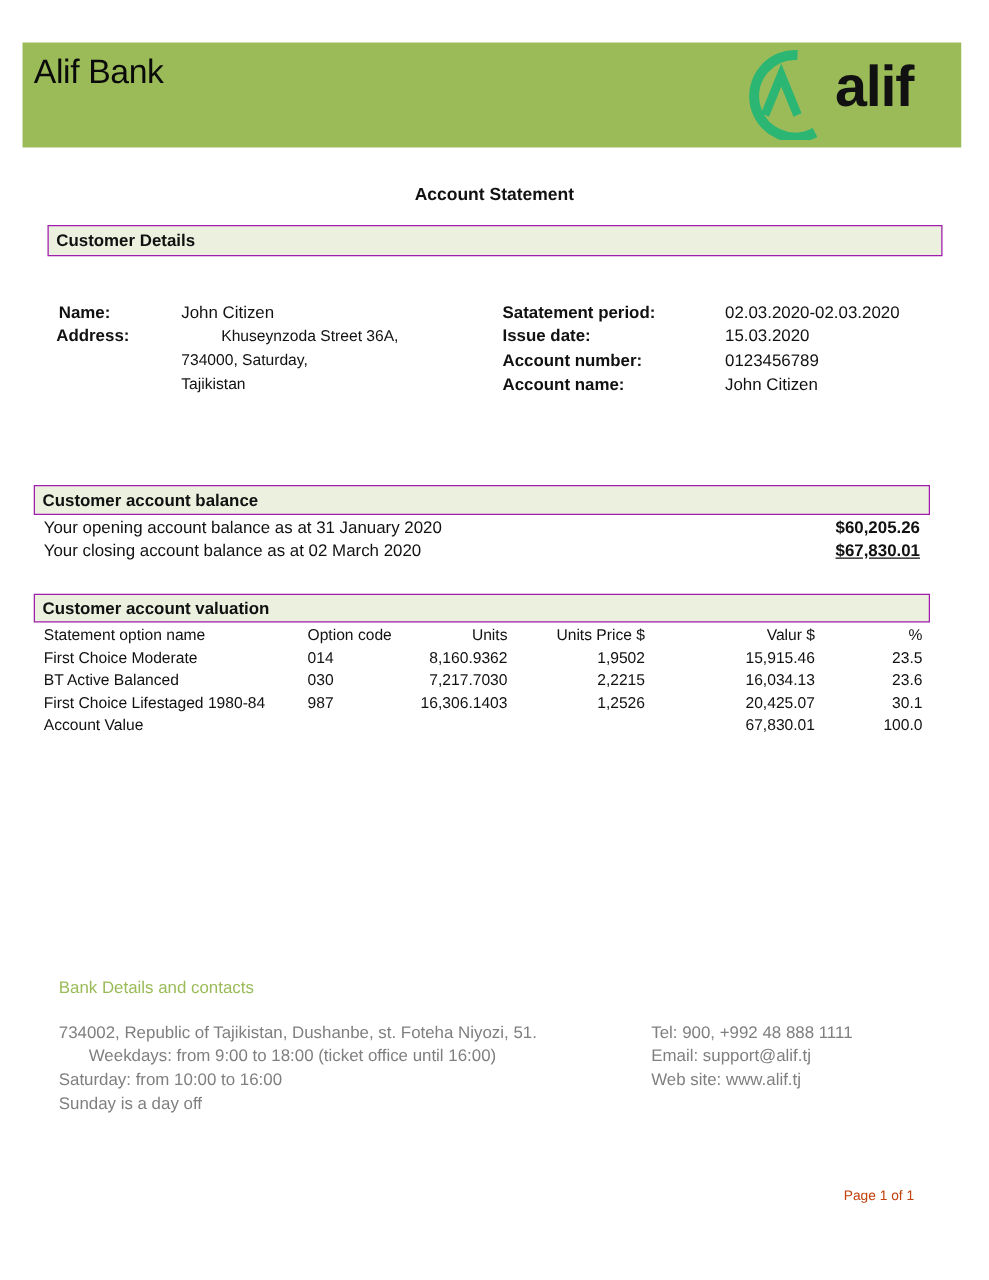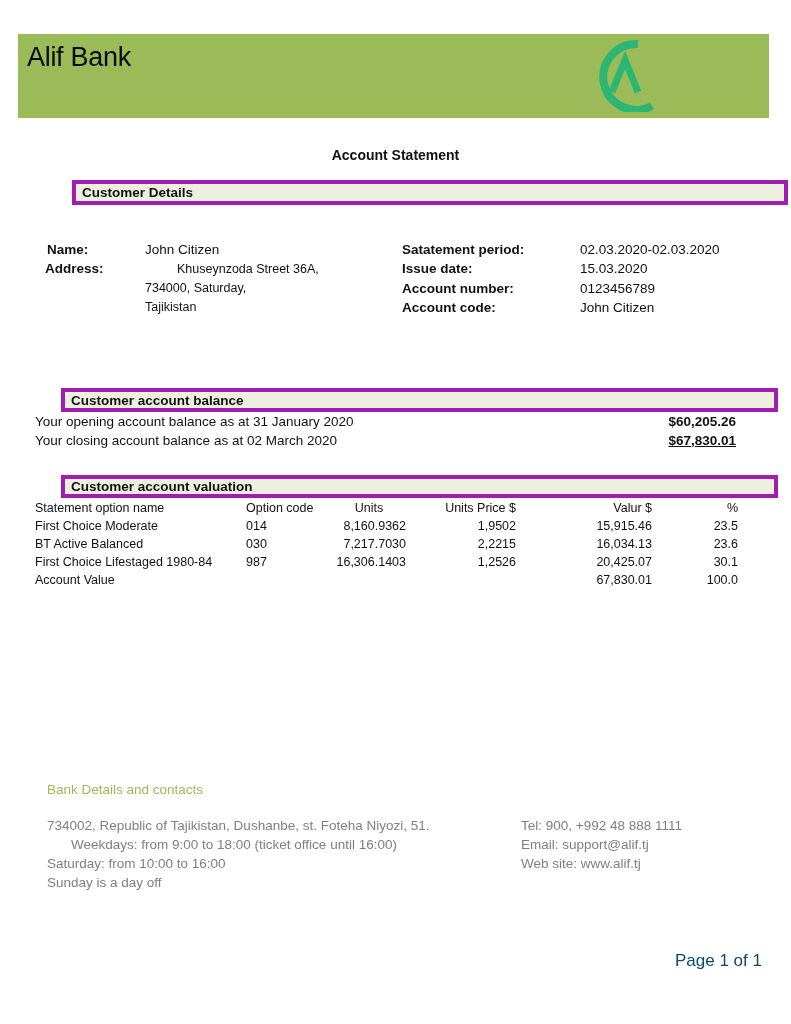--- a/index.html
+++ b/index.html
@@ -4,53 +4,54 @@
 <style>
   html, body { margin: 0; padding: 0; background: #ffffff; }
   body { width: 791px; height: 1024px; position: relative; overflow: hidden;
          font-family: "Liberation Sans", "DejaVu Sans", sans-serif; color: #111; }
   .abs { position: absolute; }
   .header-band { left: 18px; top: 34px; width: 751px; height: 84px; background: #9bbb59; }
   .bank-title { left: 9px; top: 8px; font-size: 27px; color: #0a0a0a; letter-spacing: -0.3px; }
   .logo { right: 8px; top: 4px; width: 175px; height: 74px; }
   .logo-word { position: absolute; left: 82px; top: 4px; font-size: 46px; font-weight: bold; color: #111; letter-spacing: -1px; }
   .doc-title { left: 0; width: 791px; top: 147px; text-align: center; font-size: 14px; font-weight: bold; }
-  .section-box { border: 4px solid #a21caf; background: #ebf1de; box-sizing: border-box;
-                 font-size: 13.5px; font-weight: bold; padding-left: 6px; display: flex; align-items: center; margin-left: 34px; }
+  .section-box { border: 1px solid #a21caf; background: #ebf1de; box-sizing: border-box;
+                 font-size: 13.5px; font-weight: bold; padding-left: 6px; display: flex; align-items: center; }
   .cd-box { left: 38px; top: 180px; width: 716px; height: 25px; }
   .bal-box { left: 27px; top: 388px; width: 717px; height: 24px; }
   .val-box { left: 27px; top: 475px; width: 717px; height: 23px; }
   .lbl { font-weight: bold; font-size: 13.5px; }
   .val { font-size: 13.5px; }
   .small-val { font-size: 12.5px; }
   .row-text { font-size: 13.5px; }
   .bold-amt { font-weight: bold; font-size: 13.5px; text-align: right; }
   table.valuation { position: absolute; left: 35px; top: 499px; border-collapse: collapse; font-size: 12.5px; }
   table.valuation td, table.valuation th { padding: 0; height: 18px; font-weight: normal; white-space: nowrap; }
   .c-name { width: 211px; text-align: left; }
   .c-code { width: 86px; text-align: left; }
   .c-units { width: 74px; text-align: right; }
   .c-price { width: 110px; text-align: right; }
   .c-value { width: 136px; text-align: right; }
   .c-pct { width: 86px; text-align: right; }
-  th.c-units { text-align: center; }
+  th.c-units { text-align: right; }
   .footer-title { left: 47px; top: 782px; font-size: 13.5px; color: #9bbb59; }
   .footer-line { font-size: 13.5px; color: #7f7f7f; }
-  .page-num { left: 675px; top: 951px; font-size: 17px; color: #0c4a6e; }
+  .page-num { left: 675px; top: 951px; font-size: 11px; color: #c2410c; }
 </style>
 </head>
 <body>
 
 <div class="abs header-band">
   <div class="abs bank-title">Alif Bank</div>
   <div class="abs logo">
     <svg width="80" height="74" viewBox="0 0 80 74" style="position:absolute;left:0;top:0;">
       <path d="M52 6 A33 33 0 1 0 66 68" fill="none" stroke="#2bb673" stroke-width="8" stroke-linecap="butt"></path>
       <path d="M26 54 L39 22 L52 54" fill="none" stroke="#2bb673" stroke-width="7" stroke-linejoin="miter"></path>
     </svg>
+    <span class="logo-word">alif</span>
   </div>
 </div>
 
 <div class="abs doc-title">Account Statement</div>
 
 <div class="abs section-box cd-box">
   <span>Customer Details</span>
 </div>
 
 <div class="abs lbl" style="left:47px; top:242px;">Name:</div>
@@ -59,21 +60,21 @@
 <div class="abs small-val" style="left:145px; top:262px;margin-left:32px;">Khuseynzoda Street 36A,</div>
 <div class="abs small-val" style="left:145px; top:281px;">734000, Saturday,</div>
 <div class="abs small-val" style="left:145px; top:300px;">Tajikistan</div>
 
 <div class="abs lbl" style="left:402px; top:242px;">Satatement period:</div>
 <div class="abs val" style="left:580px; top:242px;">02.03.2020-02.03.2020</div>
 <div class="abs lbl" style="left:402px; top:261px;">Issue date:</div>
 <div class="abs val" style="left:580px; top:261px;">15.03.2020</div>
 <div class="abs lbl" style="left:402px; top:281px;">Account number:</div>
 <div class="abs val" style="left:580px; top:281px;">0123456789</div>
-<div class="abs lbl" style="left:402px; top:300px;">Account code:</div>
+<div class="abs lbl" style="left:402px; top:300px;">Account name:</div>
 <div class="abs val" style="left:580px; top:300px;">John Citizen</div>
 
 <div class="abs section-box bal-box">
   <span>Customer account balance</span>
 </div>
 <div class="abs row-text" style="left:35px; top:414px;">Your opening account balance as at 31 January 2020</div>
 <div class="abs bold-amt" style="left:600px; width:136px; top:414px;">$60,205.26</div>
 <div class="abs row-text" style="left:35px; top:433px;">Your closing account balance as at 02 March 2020</div>
 <div class="abs bold-amt" style="left:600px; width:136px; top:433px;text-decoration:underline;">$67,830.01</div>
 

